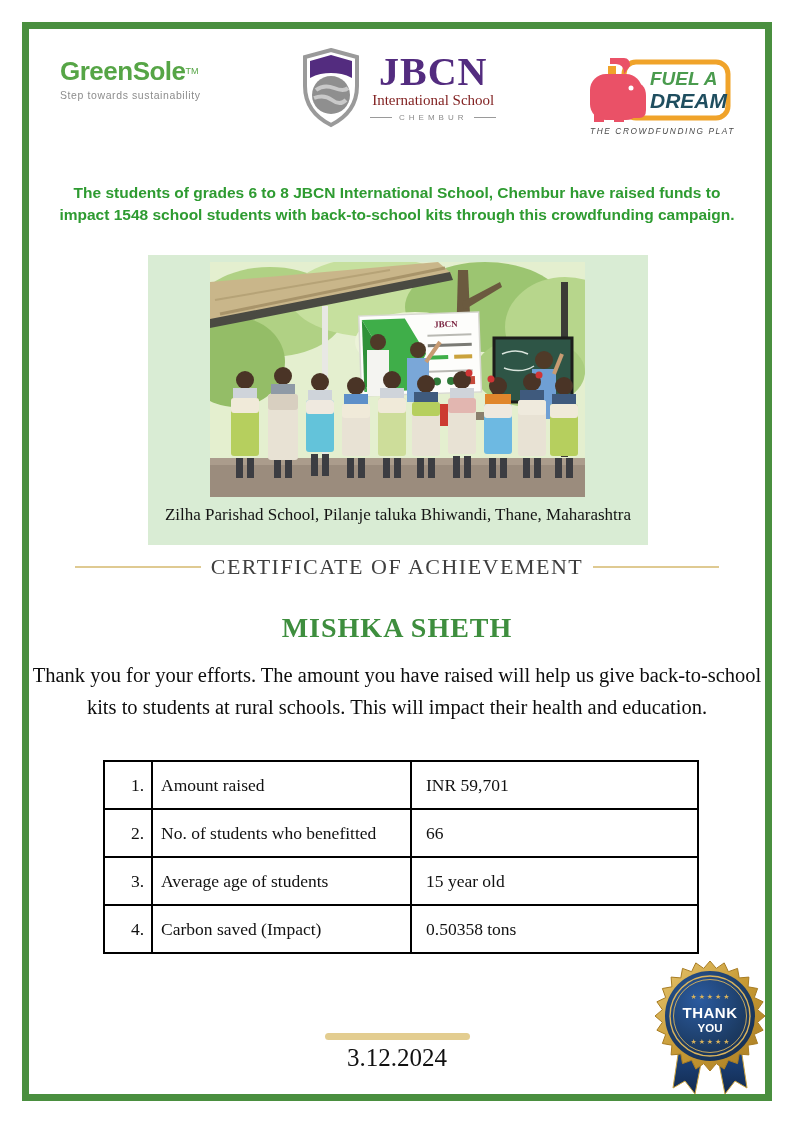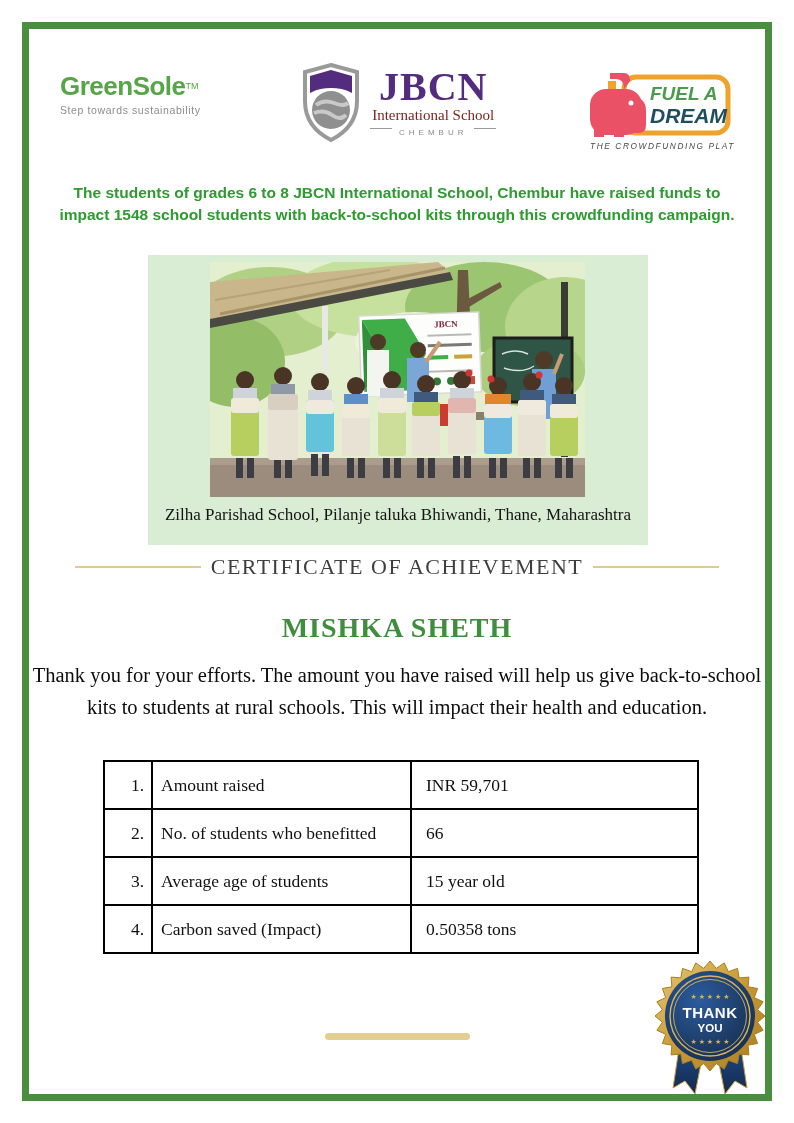--- a/index.html
+++ b/index.html
@@ -2,34 +2,34 @@
 <html><head>
 <meta charset="utf-8">
 <style>
   html,body{margin:0;padding:0;background:#ffffff;}
   .page{position:relative;width:794px;height:1123px;background:#fff;overflow:hidden;
         font-family:"Liberation Serif",serif;}
   .frame{position:absolute;left:22px;top:22px;right:22px;bottom:22px;
          border:7px solid #4a8f3f;pointer-events:none;}
 
   
-  .logos{position:absolute;left:60px;top:63px;width:674px;height:105px;
+  .logos{position:absolute;left:60px;top:48px;width:674px;height:105px;
          display:flex;justify-content:space-between;align-items:flex-start;}
   .gs-logo{width:175px;padding-top:10px;font-family:"Liberation Sans",sans-serif;line-height:1.02;}
   .gs-line{color:#56a546;font-size:26px;font-weight:bold;letter-spacing:-0.5px;}
   .gs-tm{font-size:9px;vertical-align:super;color:#56a546;}
   .gs-tag{color:#8c8c8c;font-size:10.5px;letter-spacing:0.6px;margin-top:5px;}
 
   .jbcn-logo{display:flex;gap:10px;align-items:center;width:215px;}
   .jbcn-text{text-align:center;}
   .jbcn-name{color:#532c7f;font-size:40px;font-weight:bold;font-family:"Liberation Serif",serif;
              line-height:0.9;letter-spacing:1px;}
   .jbcn-sub{color:#7f1d1d;font-size:15px;margin-top:2px;font-family:"Liberation Serif",serif;}
   .jbcn-city{color:#8a8a8a;font-size:8px;letter-spacing:4px;margin-top:4px;
-             display:flex;gap:7px;justify-content:center;
+             display:flex;align-items:center;gap:7px;justify-content:center;
              font-family:"Liberation Sans",sans-serif;}
   .jbcn-city .dash{display:inline-block;width:22px;height:1px;background:#9a9a9a;}
 
   .fad-logo{width:150px;padding-top:4px;font-style:italic;}
 
   
   .intro{position:absolute;left:57px;top:182px;width:680px;text-align:center;
          font-family:"Liberation Sans",sans-serif;font-weight:bold;font-size:15.5px;
          line-height:1.45;color:#2e9b31;}
 
@@ -325,13 +325,14 @@
     <circle cx="62" cy="56" r="45" fill="url(#sealNavy)"></circle>
     <circle cx="62" cy="56" r="40" fill="none" stroke="#d9b35c" stroke-width="1.4"></circle>
     <circle cx="62" cy="56" r="36.5" fill="none" stroke="#d9b35c" stroke-width="0.9"></circle>
     <text x="62" y="39" text-anchor="middle" font-family="Liberation Sans, sans-serif" font-size="7" fill="#d9b35c">★ ★ ★ ★ ★</text>
     <text x="62" y="58" text-anchor="middle" font-family="Liberation Sans, sans-serif" font-size="15" font-weight="bold" letter-spacing="0.5" fill="#ffffff">THANK</text>
     <text x="62" y="72" text-anchor="middle" font-family="Liberation Sans, sans-serif" font-size="11.5" font-weight="bold" fill="#ffffff">YOU</text>
     <text x="62" y="84" text-anchor="middle" font-family="Liberation Sans, sans-serif" font-size="7" fill="#d9b35c">★ ★ ★ ★ ★</text>
   </svg>
 
   <div class="date-line"></div>
+  <div class="date-text">3.12.2024</div>
 </div>
 
 </body></html>

